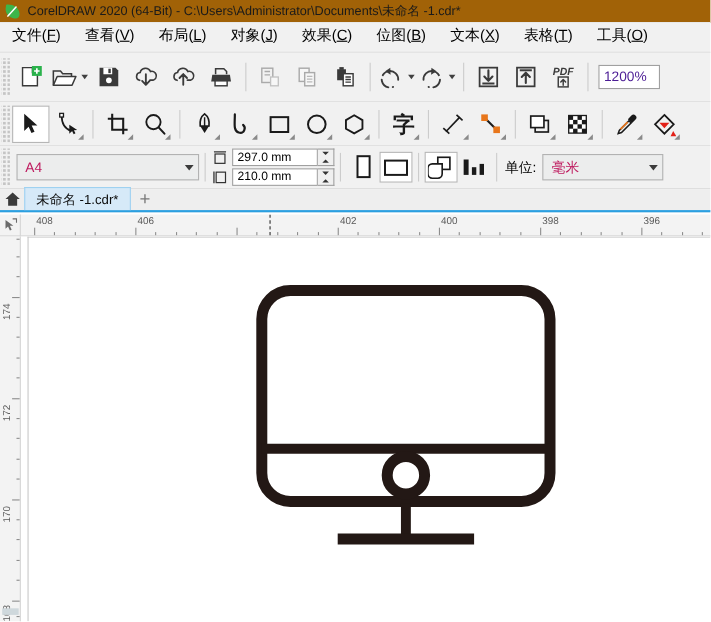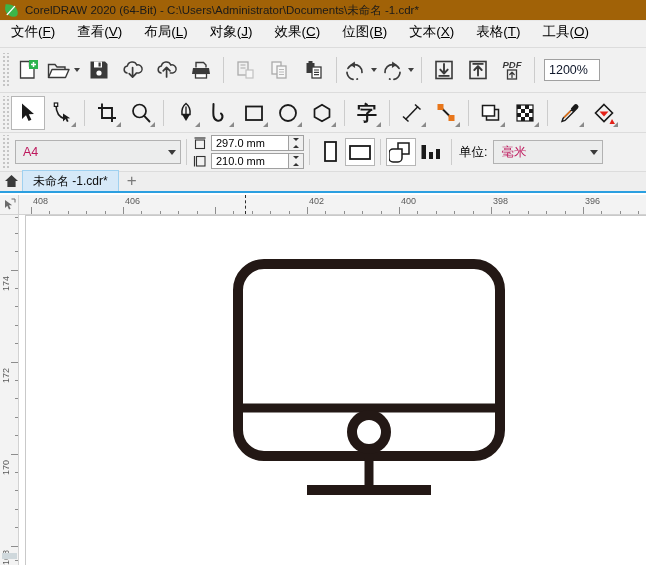--- a/index.html
+++ b/index.html
@@ -77,21 +77,21 @@
   .dd-arrow i {
     display: block; width: 0; height: 0;
     border-left: 3.5px solid transparent;
     border-right: 3.5px solid transparent;
     border-top: 4px solid #404040;
   }
   .zoombox {
     width: 56px; height: 22px; background: #ffffff;
     border: 1px solid #a0a0a0;
     display: flex; align-items: center;
-    font-size: 12.5px; color: #0f172a; padding-left: 4px;
+    font-size: 12.5px; color: #4c1d95; padding-left: 4px;
     flex: 0 0 auto; margin-left: 4px; overflow: hidden;
   }
 
   
   .toolbar2 {
     position: absolute; left: 0; top: 93px; width: 646px; height: 40px;
     background: #f1f1f1;
     display: flex; align-items: center;
     border-bottom: 1px solid #dcdcdc;
   }

